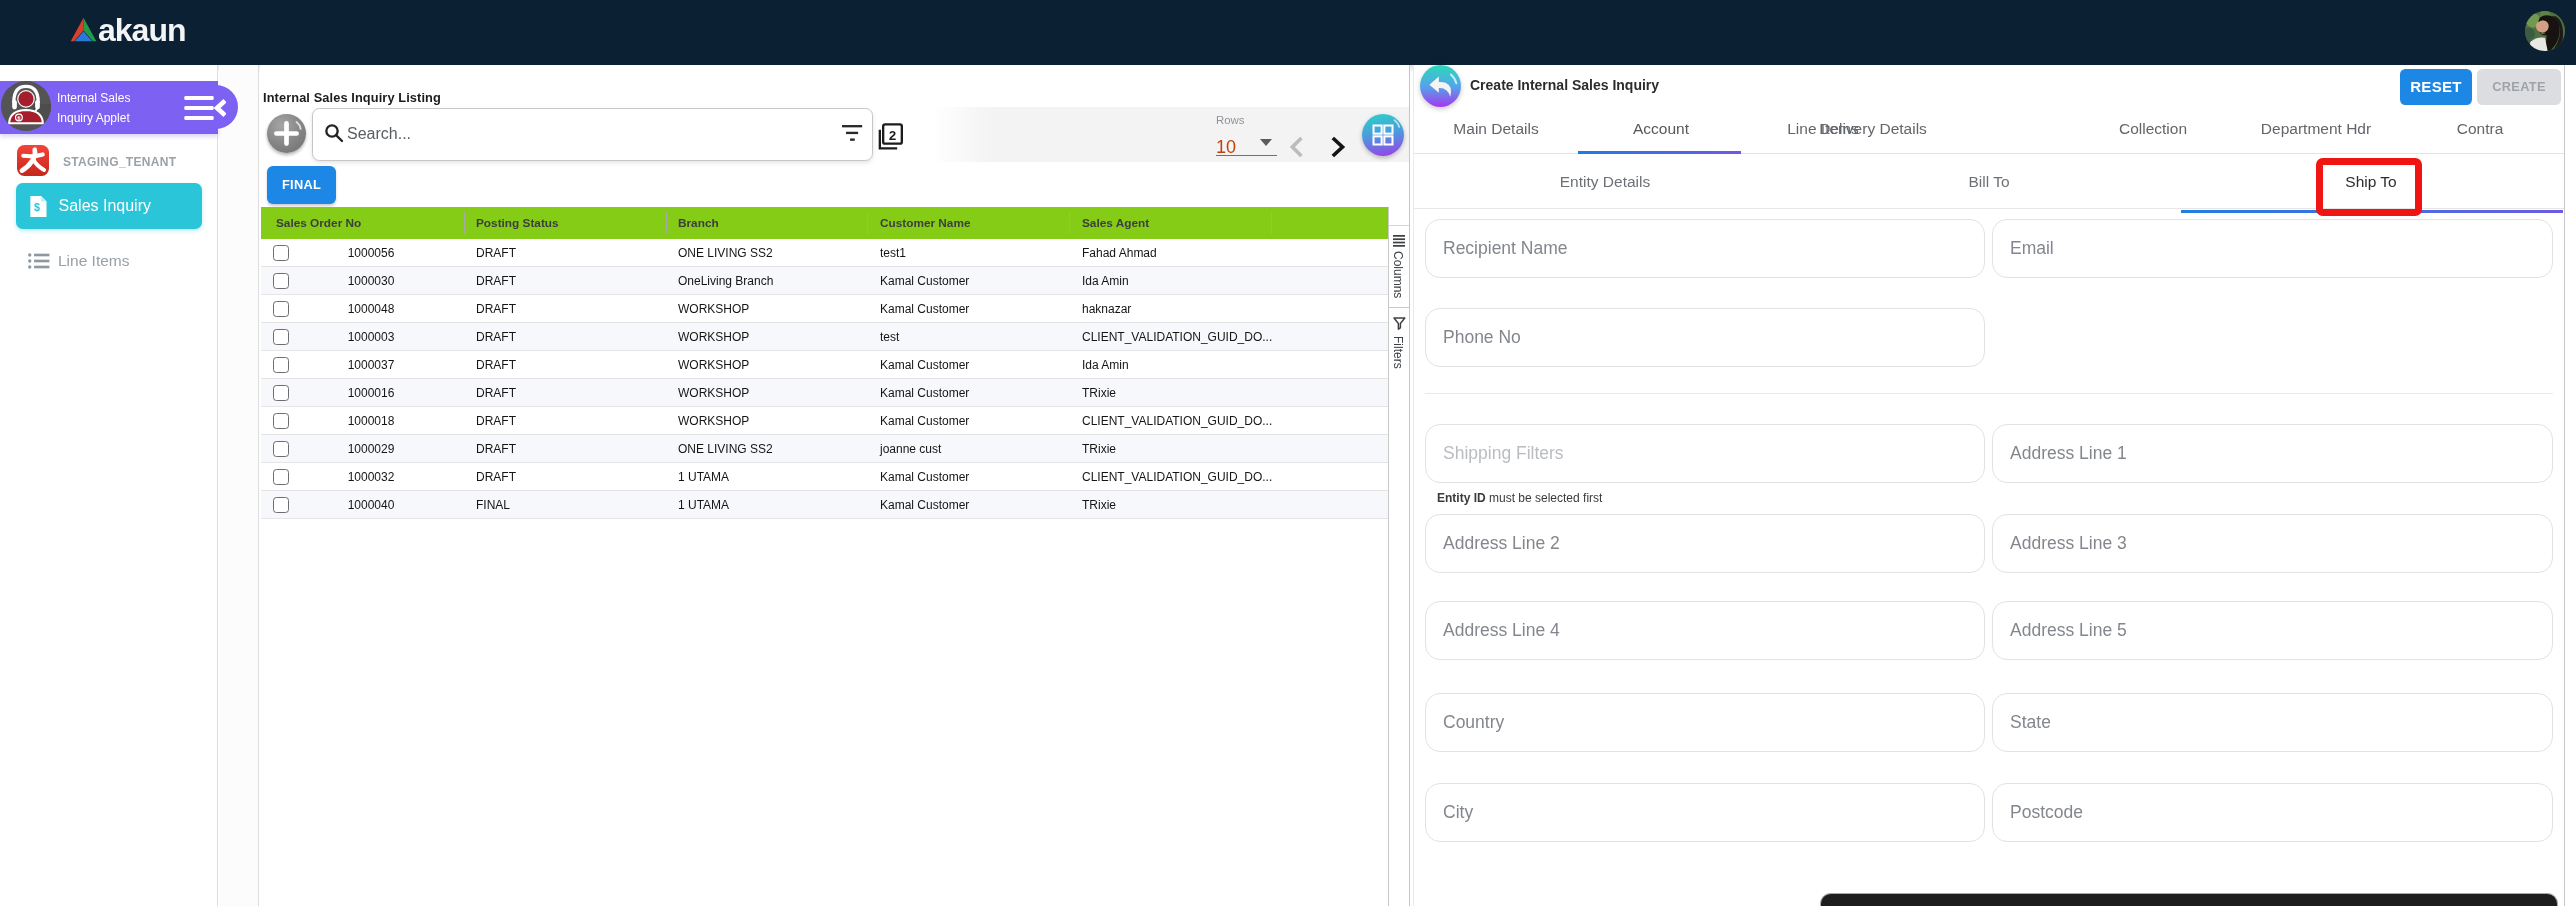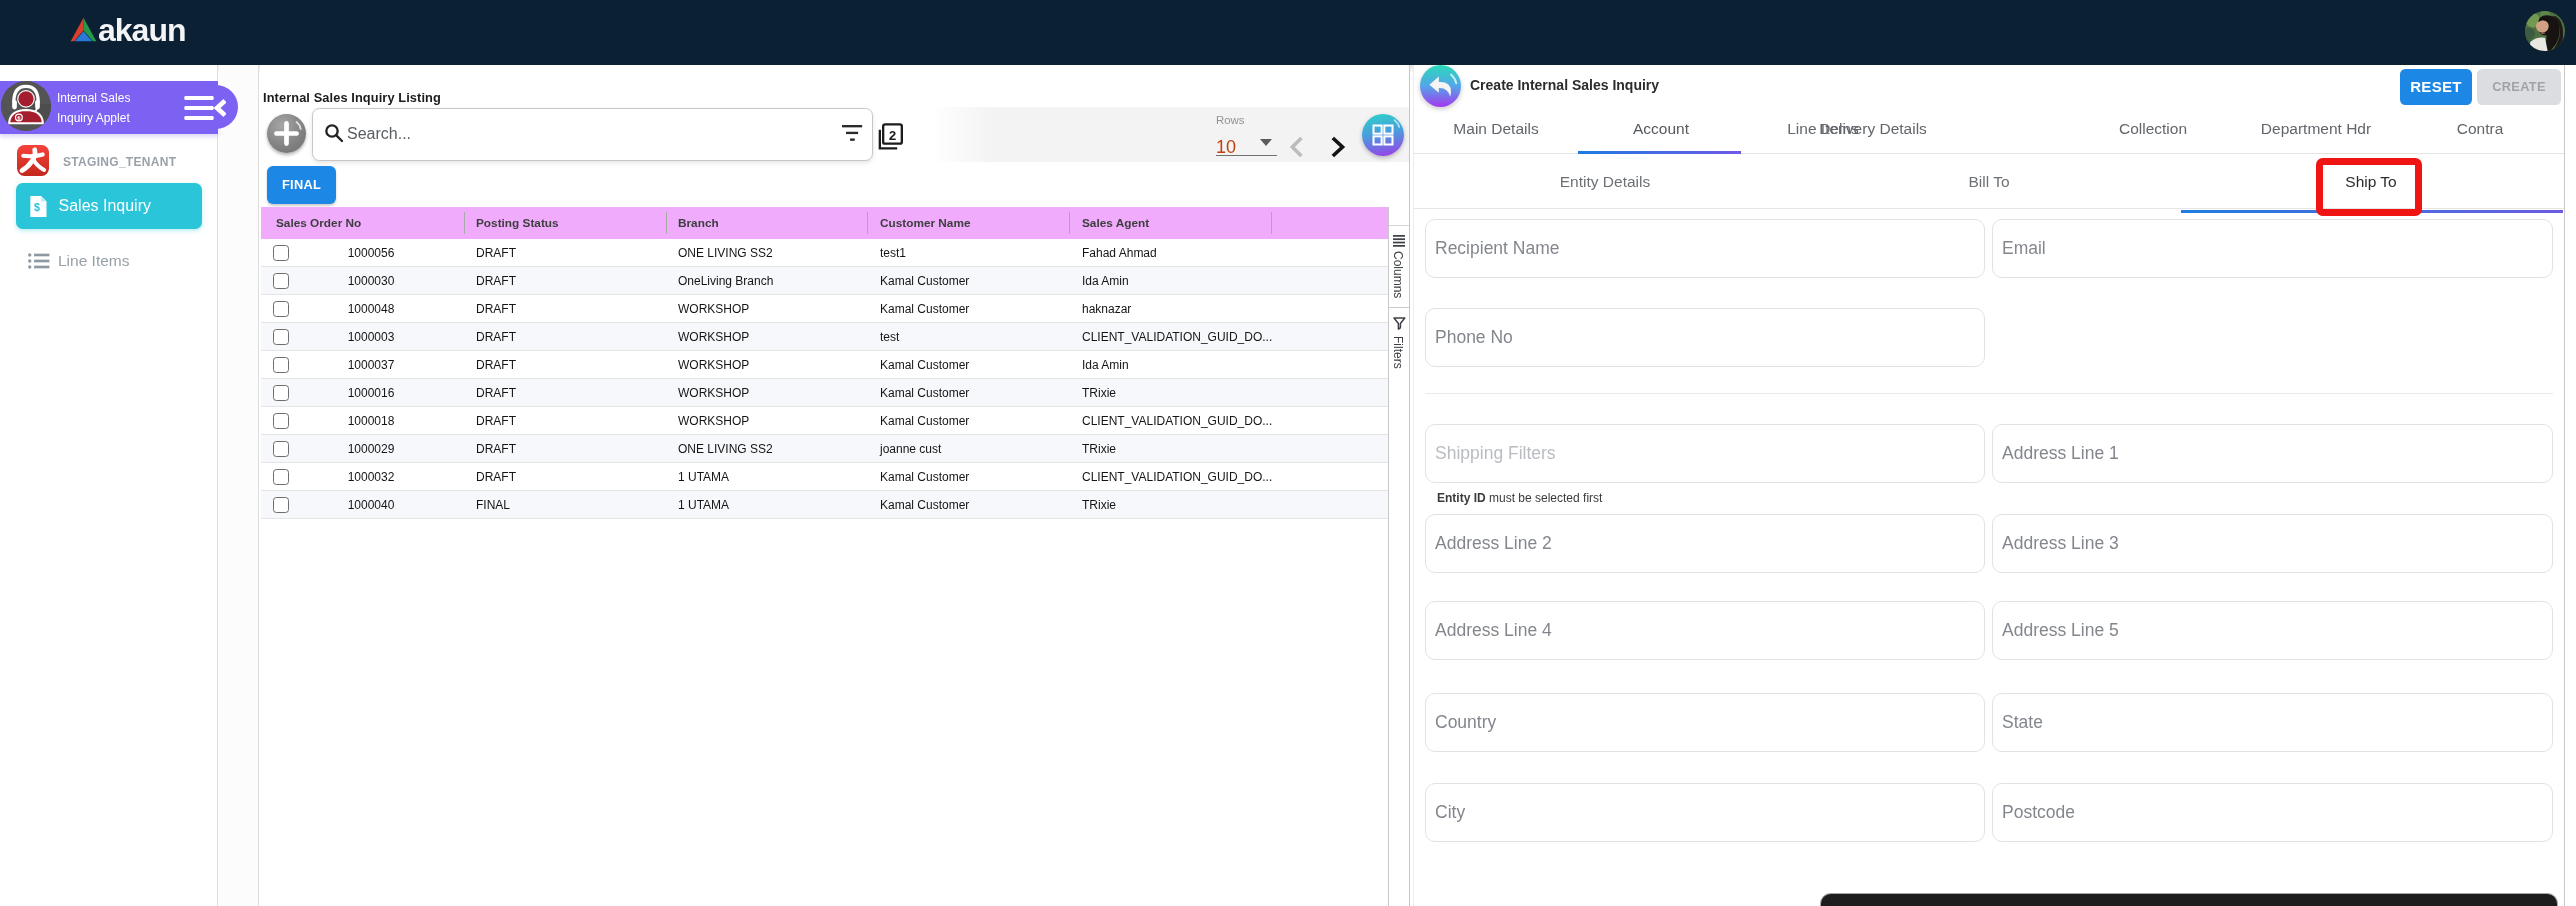--- a/index.html
+++ b/index.html
@@ -29,21 +29,21 @@
 #plusbtn{position:absolute;left:267px;top:114px;width:39px;height:39px;border-radius:50%;background:radial-gradient(circle at 38% 30%,#a6a6a6,#838383 55%,#6f6f6f 100%);box-shadow:0 2px 3.4px rgba(0,0,0,.3)}
 #searchbox{position:absolute;left:312px;top:108px;width:561px;height:53px;background:#fff;border:1px solid #c6c6c6;border-radius:7.4px;box-shadow:0 2px 4.7px rgba(0,0,0,.10)}
 #searchtext{position:absolute;left:347px;top:125px;font-size:16px;color:#595d62}
 #rowslabel{position:absolute;left:1216px;top:114px;font-size:11.4px;color:#8f9398}
 #rowsval{position:absolute;left:1216px;top:137px;font-size:18px;color:#c2410c}
 #rowsline{position:absolute;left:1216px;top:155px;width:61px;height:1.3px;background:#707070}
 #rowstri{position:absolute;left:1260px;top:139px;width:0;height:0;border-left:6px solid transparent;border-right:6px solid transparent;border-top:7.4px solid #5c5c5c}
 #gridbtn{position:absolute;left:1362px;top:114px;width:42px;height:42px;border-radius:50%;background:linear-gradient(170deg,#2bd3c6 0%,#4b9ade 48%,#a03ae8 100%);box-shadow:0 2px 4px rgba(0,0,0,.25)}
 #finalbtn{position:absolute;left:267px;top:166px;width:69px;height:38px;border-radius:6px;background:#1d87e5;color:#fff;font-size:12.8px;font-weight:700;text-align:center;line-height:38px;letter-spacing:0.3px;box-shadow:0 1.3px 2.7px rgba(0,0,0,.2)}
 
-#thead{position:absolute;left:261px;top:207px;width:1127px;height:32px;background:#f0abfc}
+#thead{position:absolute;left:261px;top:207px;width:1127px;height:32px;background:#84cc16}
 #thead span{position:absolute;top:8.8px;font-size:11.8px;font-weight:700;color:#3e3e3e}
 .hsep{position:absolute;top:5.4px;width:0.7px;height:21.5px;background:#a9a9a9}
 #tbody{position:absolute;left:261px;top:239px;width:1127px}
 .trow{position:relative;width:1127px;height:28px;border-bottom:0.7px solid #e4e4e4;background:#fff}
 .trow.alt{background:#f6f8fb}
 .trow .cb{position:absolute;left:12px;top:6px;width:15.5px;height:15.5px;border:1.3px solid #6d6d6d;border-radius:3.4px;background:#fff}
 .trow span{position:absolute;top:6.7px;font-size:12px;color:#151515;white-space:nowrap}
 .trow .c1{left:81px;width:58px;text-align:center}
 .trow .c2{left:215px}.trow .c3{left:417px}.trow .c4{left:619px}.trow .c5{left:821px}
 
@@ -58,21 +58,21 @@
 #backbtn{position:absolute;left:1420px;top:65px;width:41px;height:42px;border-radius:50%;background:linear-gradient(180deg,#2bd9b8 0%,#53a6e8 50%,#a438ef 100%);box-shadow:0 2px 5.4px rgba(0,0,0,.22)}
 #resetbtn{position:absolute;left:2400px;top:69px;width:72px;height:36px;border-radius:5.4px;background:#1d87e5;color:#fff;font-size:15px;font-weight:700;text-align:center;line-height:36px;letter-spacing:0.3px}
 #createbtn{position:absolute;left:2477px;top:69px;width:84px;height:36px;border-radius:5.4px;background:#dcdde0;color:#9fa3a9;font-size:12.8px;font-weight:700;text-align:center;line-height:36px;letter-spacing:0.3px}
 .tab{position:absolute;top:120px;font-size:15.5px;color:#62666b;transform:translateX(-50%)}
 #tabline{position:absolute;left:1414px;top:153px;width:1150px;height:0.7px;background:#e4e4e4}
 #tabul{position:absolute;left:1578px;top:151px;width:163px;height:2.7px;background:linear-gradient(90deg,#1e7be2,#6f58e8)}
 .stab{position:absolute;top:173px;font-size:15.5px;color:#6d7175;transform:translateX(-50%)}
 #stabline{position:absolute;left:1414px;top:208px;width:1150px;height:0.7px;background:#e6e6e6}
 #stabul{position:absolute;left:2181px;top:210px;width:382px;height:2.7px;background:linear-gradient(90deg,#1f7ee0,#6b5ce0)}
 #redrect{position:absolute;left:2316px;top:158px;width:106px;height:58px;border:7.4px solid #ee1512;border-radius:6.7px}
-.fld{position:absolute;border:0.7px solid #e2e2e2;border-radius:10px;background:#fff;font-size:17.5px;color:#83878d;padding-left:9px;display:flex;align-items:center}
+.fld{position:absolute;border:0.7px solid #e2e2e2;border-radius:15px;background:#fff;font-size:17.5px;color:#83878d;padding-left:17px;display:flex;align-items:center}
 .fld.lite{color:#b9bcc1}
 .fL{left:1425px;width:560px;height:59px}
 .fR{left:1992px;width:561px;height:59px}
 #divider{position:absolute;left:1425px;top:393px;width:1128px;height:0.7px;background:#e9e9e9}
 #hint{position:absolute;left:1437px;top:491px;font-size:12px;color:#3a3a3a}
 #toast{position:absolute;left:1820px;top:893px;width:738px;height:27px;border-radius:10.8px;background:#1d1d1d;border:1.3px solid #a9a9a9;border-bottom:none}
 </style>
 </head>
 <body>
 

